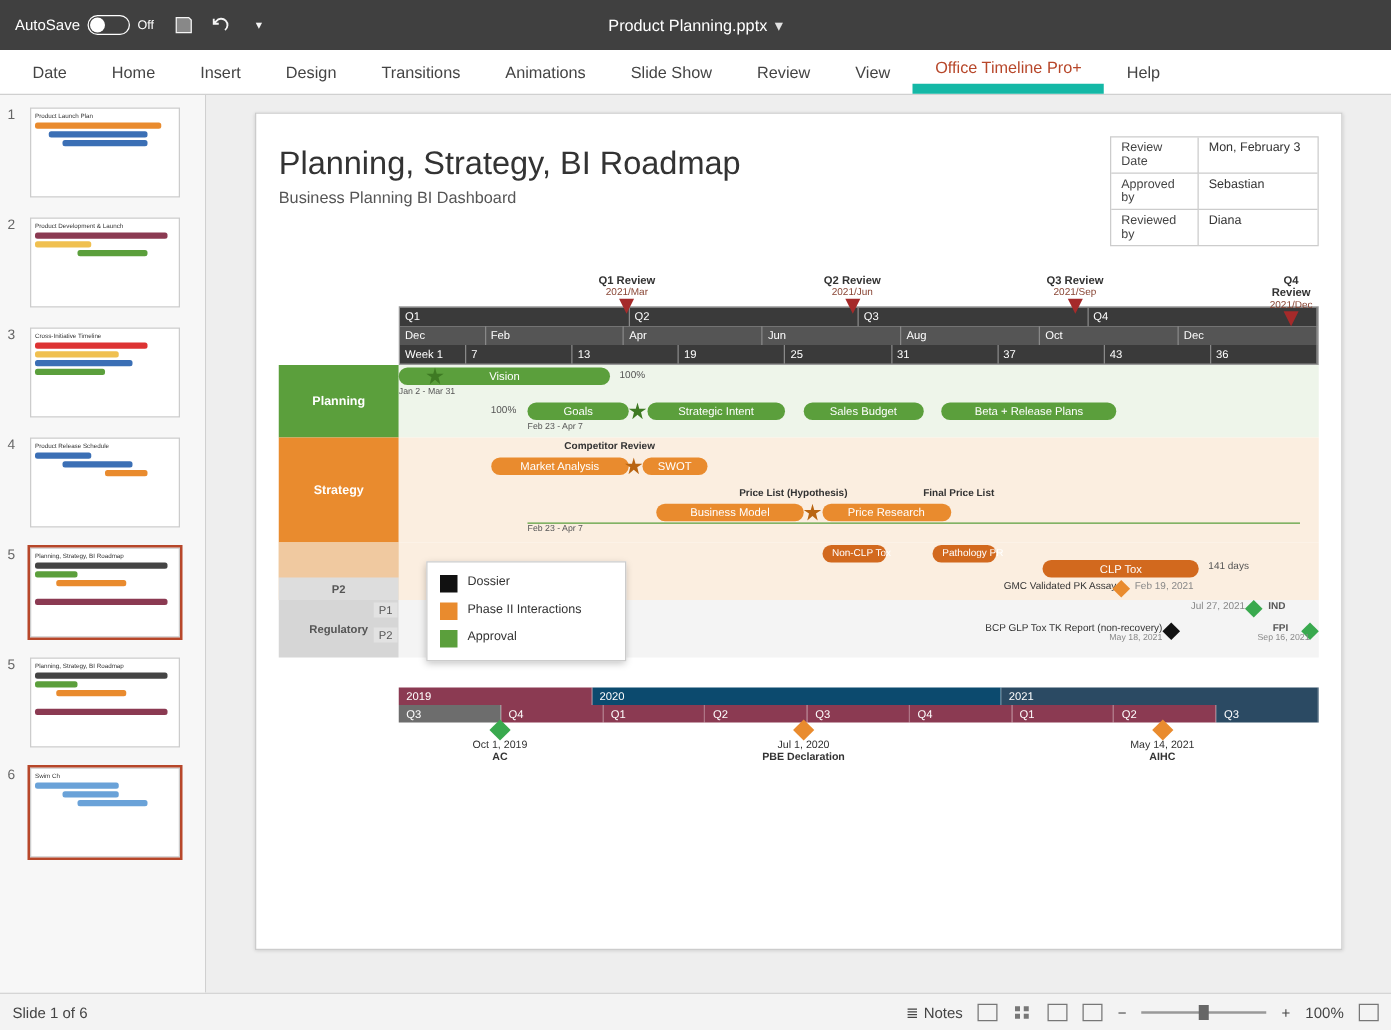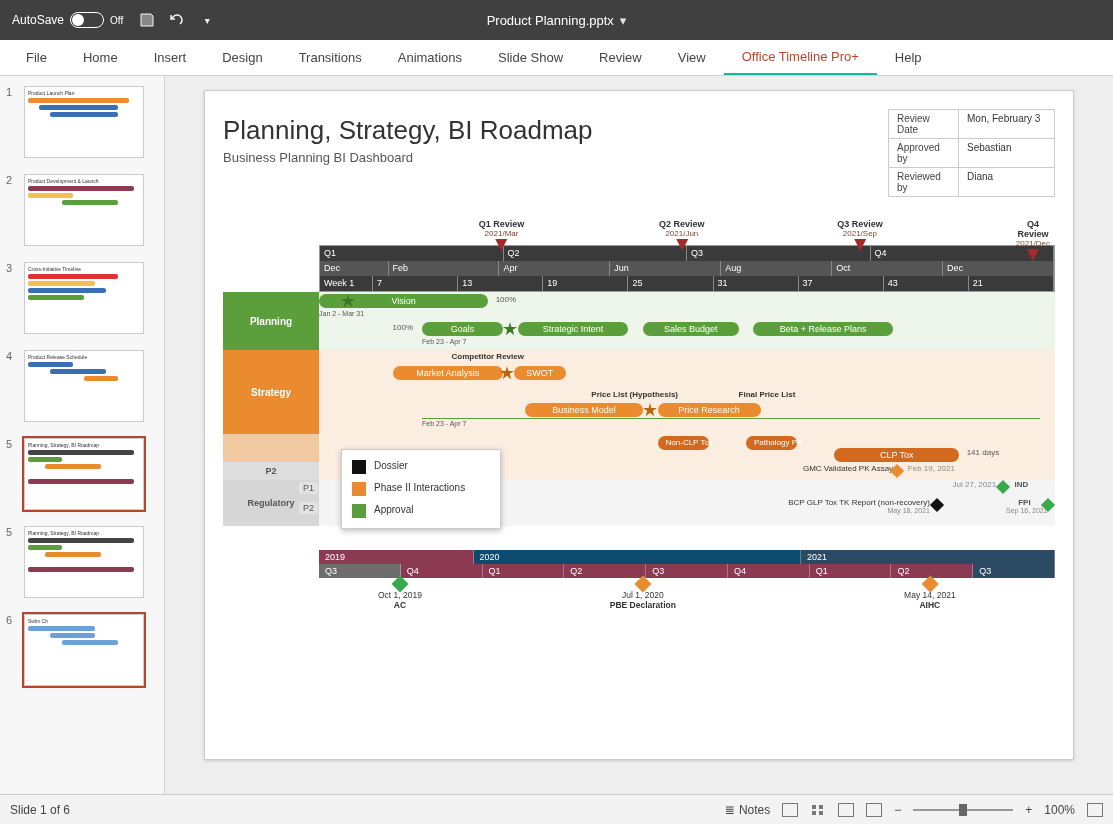--- a/index.html
+++ b/index.html
@@ -8,21 +8,21 @@
   .titlebar { background: #404040; height: 40px; display: flex; align-items: center; color: #fff; padding: 0 12px; position: relative; }
   .autosave { display: flex; align-items: center; gap: 6px; font-size: 12px; }
   .toggle { width: 34px; height: 16px; border: 1px solid #fff; border-radius: 8px; position: relative; }
   .toggle::after { content:""; width: 12px; height: 12px; background:#fff; border-radius:50%; position:absolute; top:1px; left:1px; }
   .qat { display:flex; gap:14px; margin-left:16px; color:#fff; }
   .qat-icon { width:16px; height:16px; opacity:.95; display:flex; align-items:center; justify-content:center; }
   .title-center { position:absolute; left:50%; transform:translateX(-50%); font-size:13px; display:flex; align-items:center; gap:6px;}
   
   .ribbon { height:36px; background:#fff; border-bottom:1px solid #d0d0d0; display:flex; align-items:stretch; padding:0 8px; }
   .tab { padding:0 18px; display:flex; align-items:center; font-size:13px; color:#444; cursor:pointer; }
-  .tab.active { color:#B7472A; border-bottom:2px solid #14b8a6; }
+  .tab.active { color:#B7472A; border-bottom:8px solid #14b8a6; }
   
   .workspace { display:flex; height:718px; background:#eee; }
   .thumbs { width:165px; background:#f7f7f7; border-right:1px solid #d0d0d0; overflow:hidden; padding:6px 0; }
   .thumb-row { display:flex; align-items:flex-start; padding:4px 6px 12px 6px; gap:6px; }
   .thumb-num { width:12px; color:#666; font-size:11px; }
   .thumb { width:120px; height:72px; background:#fff; border:1px solid #ccc; font-size:4px; color:#555; padding:3px; position:relative; overflow:hidden; }
   .thumb.selected { outline:2px solid #B7472A; }
   .thumb .mini-title{ font-size:5px; color:#333; }
   .thumb .mini-bar{ height:5px; margin-top:2px; border-radius:2px;}
   
@@ -108,21 +108,21 @@
       </span>
     <span class="qat-icon" style="font-size:10px;">▾</span>
   </div>
   <div class="title-center">
     <span>Product Planning.pptx</span>
       <span style="opacity:.85">▾</span>
   </div>
 </div>
 
 <div class="ribbon">
-  <div class="tab">File</div>
+  <div class="tab">Date</div>
   <div class="tab">Home</div>
   <div class="tab">Insert</div>
   <div class="tab">Design</div>
   <div class="tab">Transitions</div>
   <div class="tab">Animations</div>
   <div class="tab">Slide Show</div>
   <div class="tab">Review</div>
   <div class="tab">View</div>
   <div class="tab active">Office Timeline Pro+</div>
   <div class="tab">Help</div>
@@ -261,21 +261,21 @@
             </div>
           <div class="scale-row dark">
               <div class="scale-cell" style="flex:.6">Week 1</div>
               <div class="scale-cell">7</div>
               <div class="scale-cell">13</div>
               <div class="scale-cell">19</div>
               <div class="scale-cell">25</div>
               <div class="scale-cell">31</div>
               <div class="scale-cell">37</div>
               <div class="scale-cell">43</div>
-              <div class="scale-cell">21</div>
+              <div class="scale-cell">36</div>
             </div>
         </div>
 
         <div class="lanes">
         <div class="lane planning">
           <div class="lane-label">Planning</div>
           <div class="lane-body" style="min-height:58px">
             <div class="pill green" style="left:0%;width:23%;top:2px">Vision</div>
             <span class="badge-txt" style="left:24%;top:3px">100%</span>
             <span class="burst" style="left:4%;top:9px"><svg viewBox="0 0 20 20">

